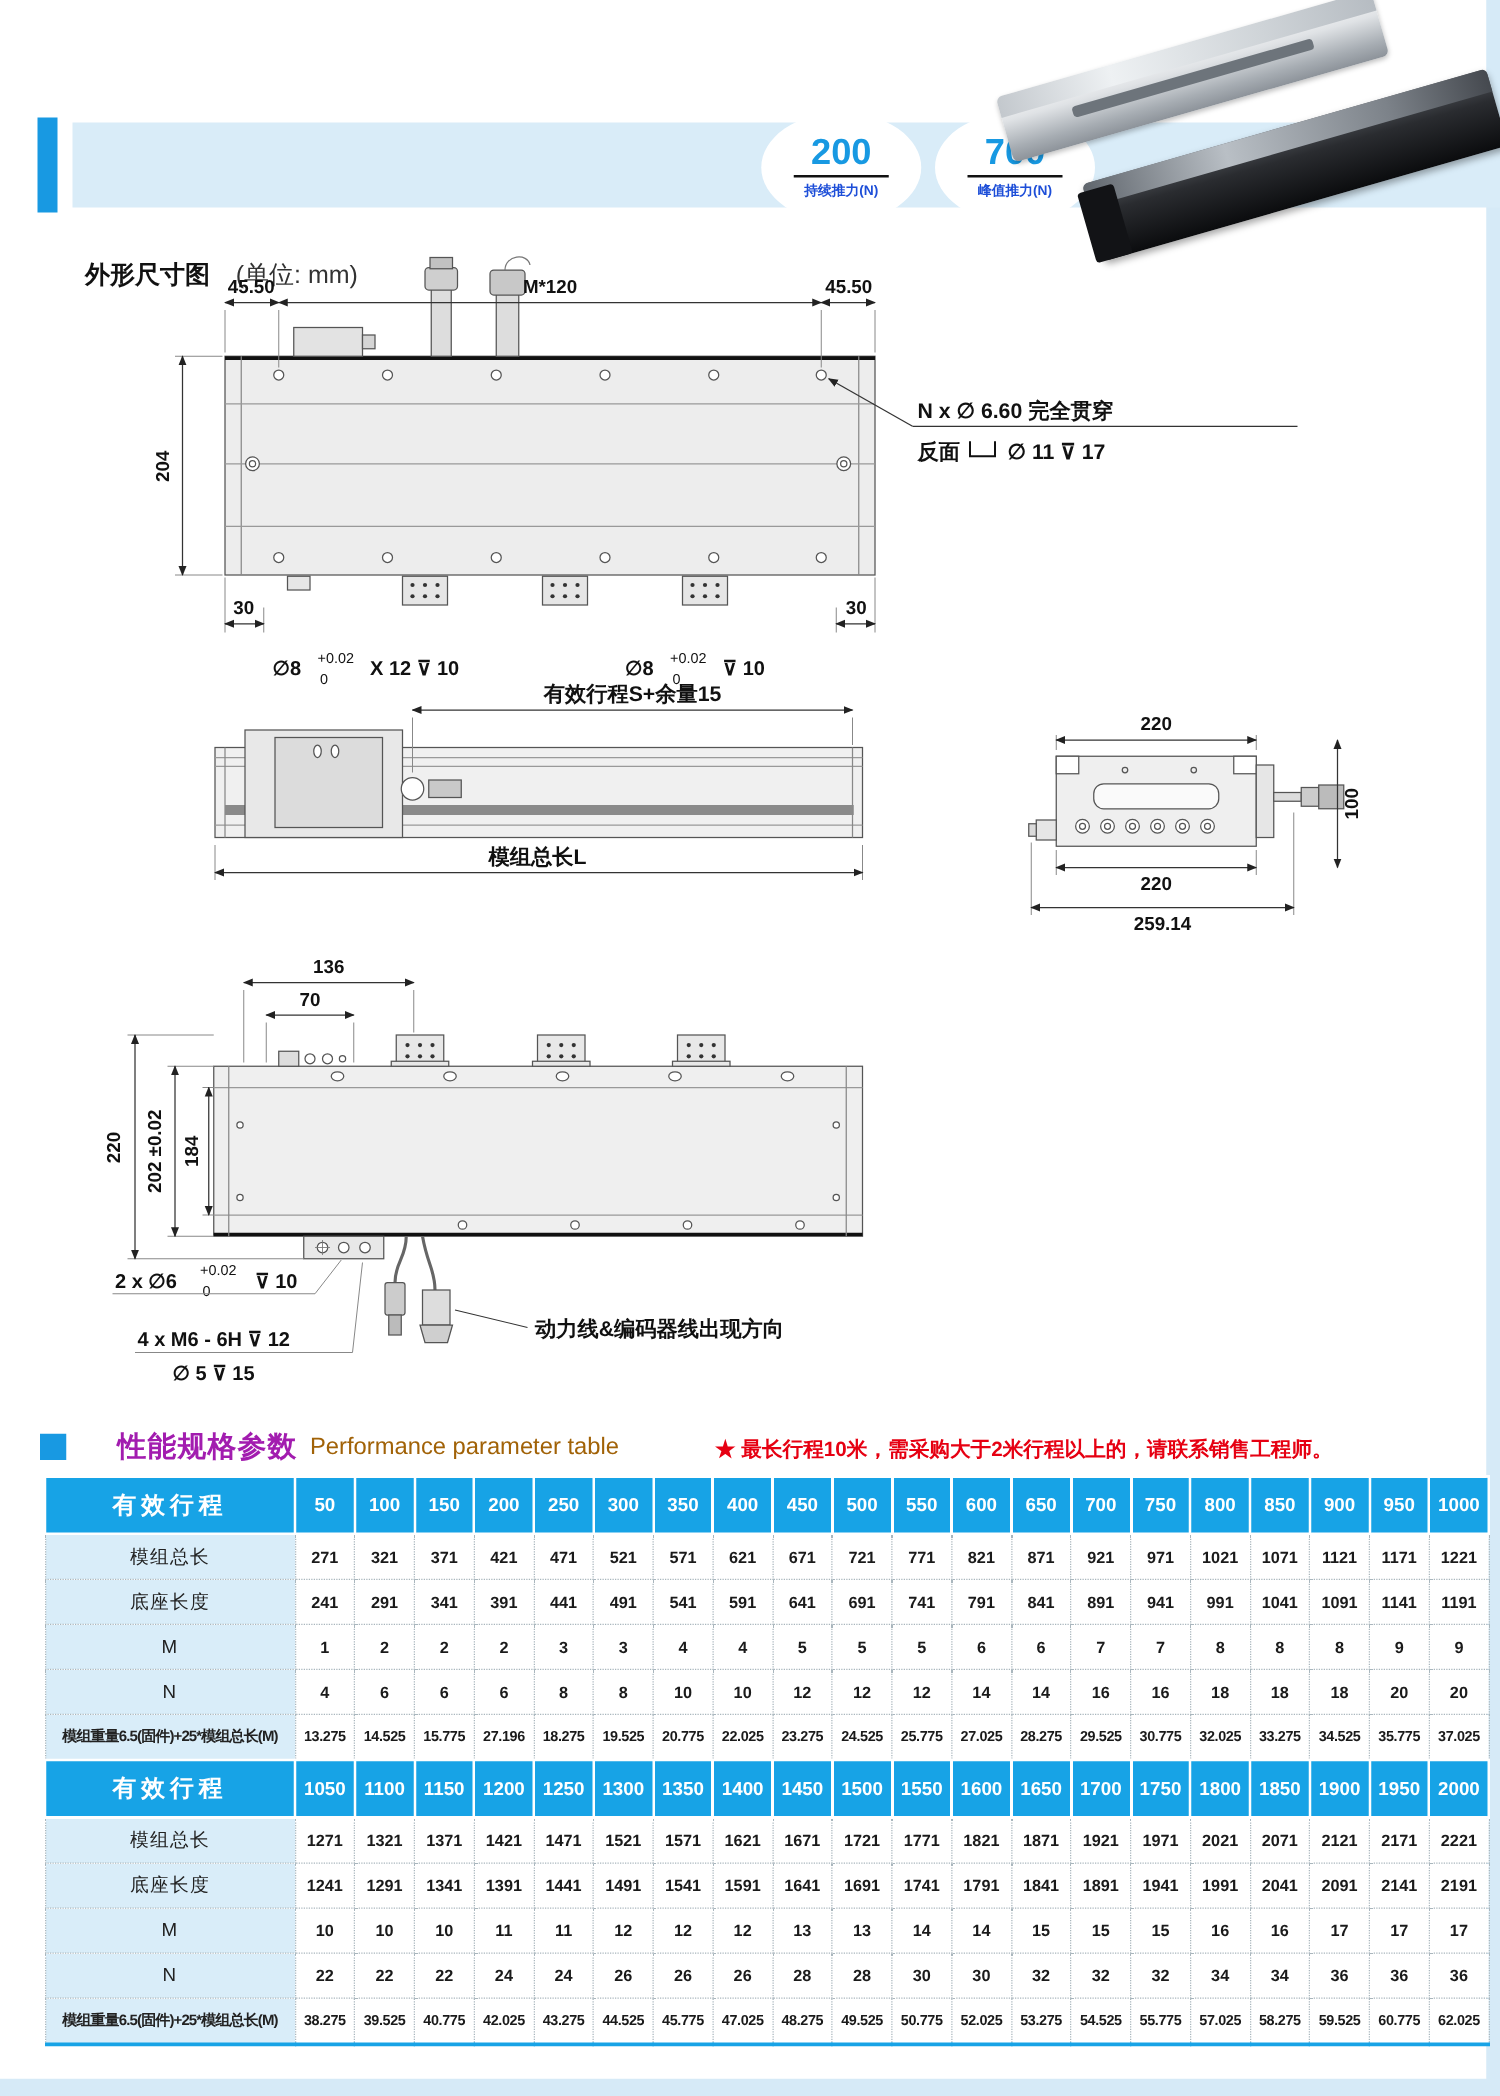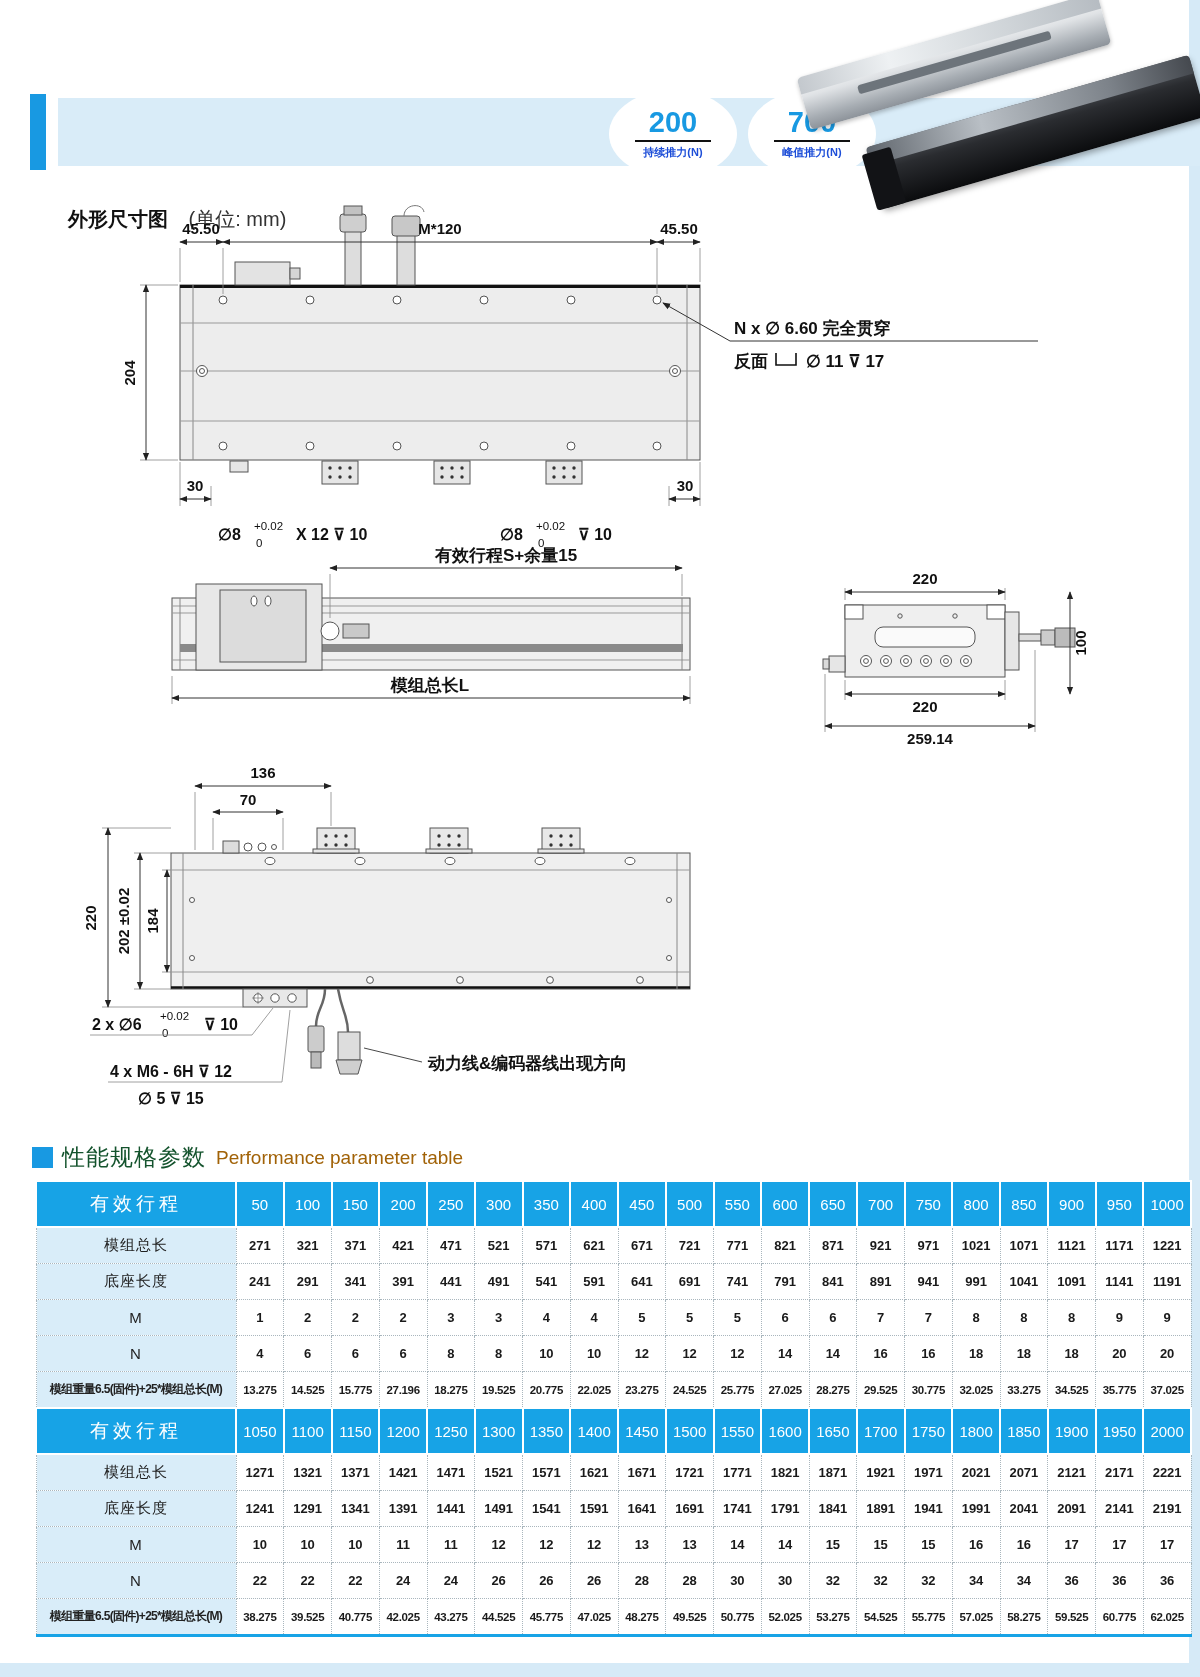--- a/index.html
+++ b/index.html
@@ -42,29 +42,29 @@
   .drawing{position:absolute;left:30px;top:200px;}
   .drawing text{stroke:none;fill:#111;}
   .dimtxt{font-family:"Liberation Sans",sans-serif;font-size:15px;font-weight:bold;fill:#111;}
   .dimtxt-lg{font-family:"Liberation Sans",sans-serif;font-size:17px;font-weight:bold;fill:#111;}
   .toltxt{font-family:"Liberation Sans",sans-serif;font-size:16px;font-weight:bold;fill:#111;}
   .tolsm{font-family:"Liberation Sans",sans-serif;font-size:11.5px;fill:#111;}
 
   
   .sec{position:absolute;left:32px;top:1142px;display:flex;align-items:center;}
   .sec .sq{width:21px;height:21px;background:#1899E2;margin-right:9px;}
-  .sec .cn{font-size:23px;font-weight:normal;color:#14532d;letter-spacing:1px;margin-right:10px;}
+  .sec .cn{font-size:23px;font-weight:bold;color:#a21caf;letter-spacing:1px;margin-right:10px;margin-left:32px;}
   .sec .en{font-size:19px;color:#a16207;}
   .warning{position:absolute;left:572px;top:1149px;width:622px;font-size:16.5px;font-weight:bold;color:#E60012;}
 
   
   table.perf{position:absolute;left:35px;top:1180px;width:1157px;border-collapse:collapse;table-layout:fixed;
              border-bottom:3px solid #17A3E6;}
   table.perf td{text-align:center;vertical-align:middle;overflow:hidden;white-space:nowrap;}
-  tr.head-row td{background:#17A3E6;color:#fff;font-weight:normal;font-size:15px;height:42px;border:2px solid #fff;}
+  tr.head-row td{background:#17A3E6;color:#fff;font-weight:bold;font-size:15px;height:42px;border:2px solid #fff;}
   tr.head-row td.label-cell{font-size:19px;letter-spacing:4px;}
   tr.data-row td{border:1px dotted #A9B6BD;height:33px;background:#fff;font-weight:bold;font-size:13px;color:#1a1a1a;}
   tr.data-row td.label-cell{background:#D9EDF9;font-weight:normal;font-size:15px;color:#222;letter-spacing:1px;}
   tr.data-row td.weight-label{font-size:12px;font-weight:bold;letter-spacing:-0.7px;padding:0 1px;}
   tr.weight-row td.value-cell{font-size:11.5px;letter-spacing:-0.3px;}
 
   .footnote{position:absolute;left:35px;top:1598px;font-size:17.5px;font-weight:bold;color:#E60012;letter-spacing:1px;}
 </style>
 </head>
 <body>
@@ -411,20 +411,21 @@
       <line x1="392" y1="862" x2="334" y2="848" stroke="#333" stroke-width="0.9"></line>
       <text class="dimtxt-lg" x="398" y="869">动力线&amp;编码器线出现方向</text>
     </g>
   </svg>
 
   <div class="sec">
     <div class="sq"></div>
     <div class="cn">性能规格参数</div>
     <div class="en">Performance parameter table</div>
   </div>
+  <div class="warning">★ 最长行程10米，需采购大于2米行程以上的，请联系销售工程师。</div>
 
   <table class="perf">
     <colgroup>
         <col style="width: 200px;">
         <col>
         <col>
         <col>
         <col>
         <col>
         <col>

